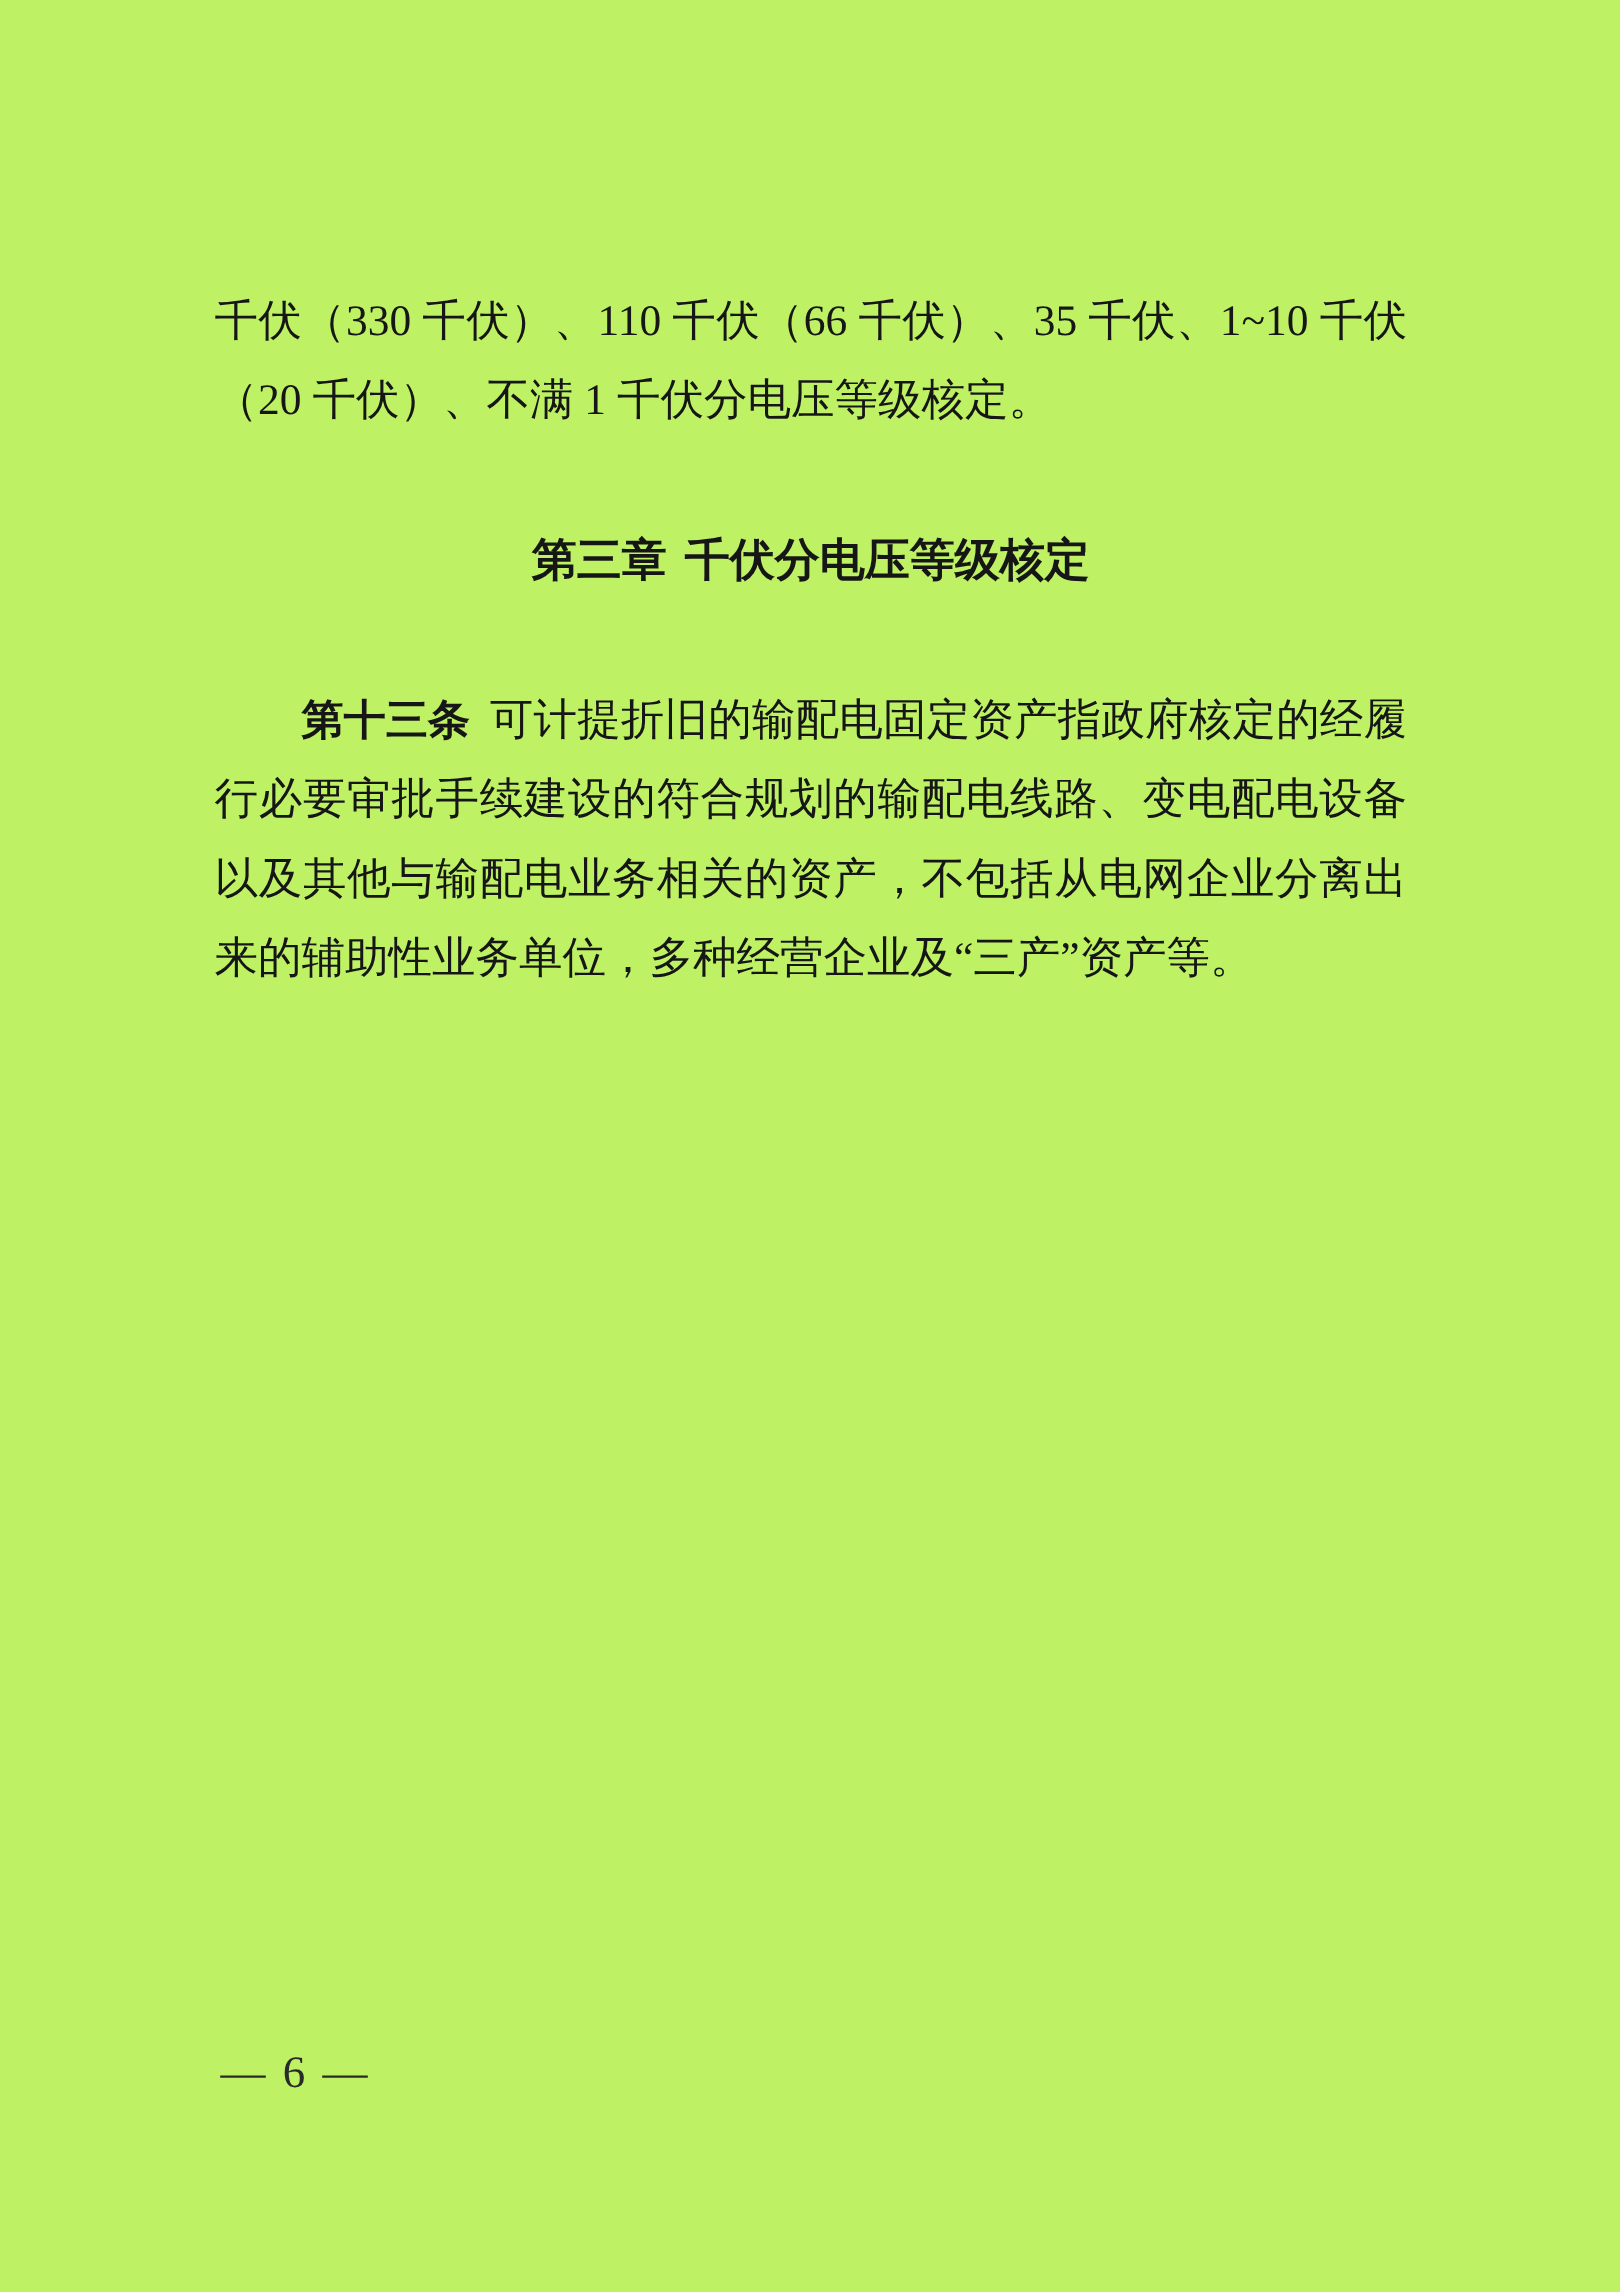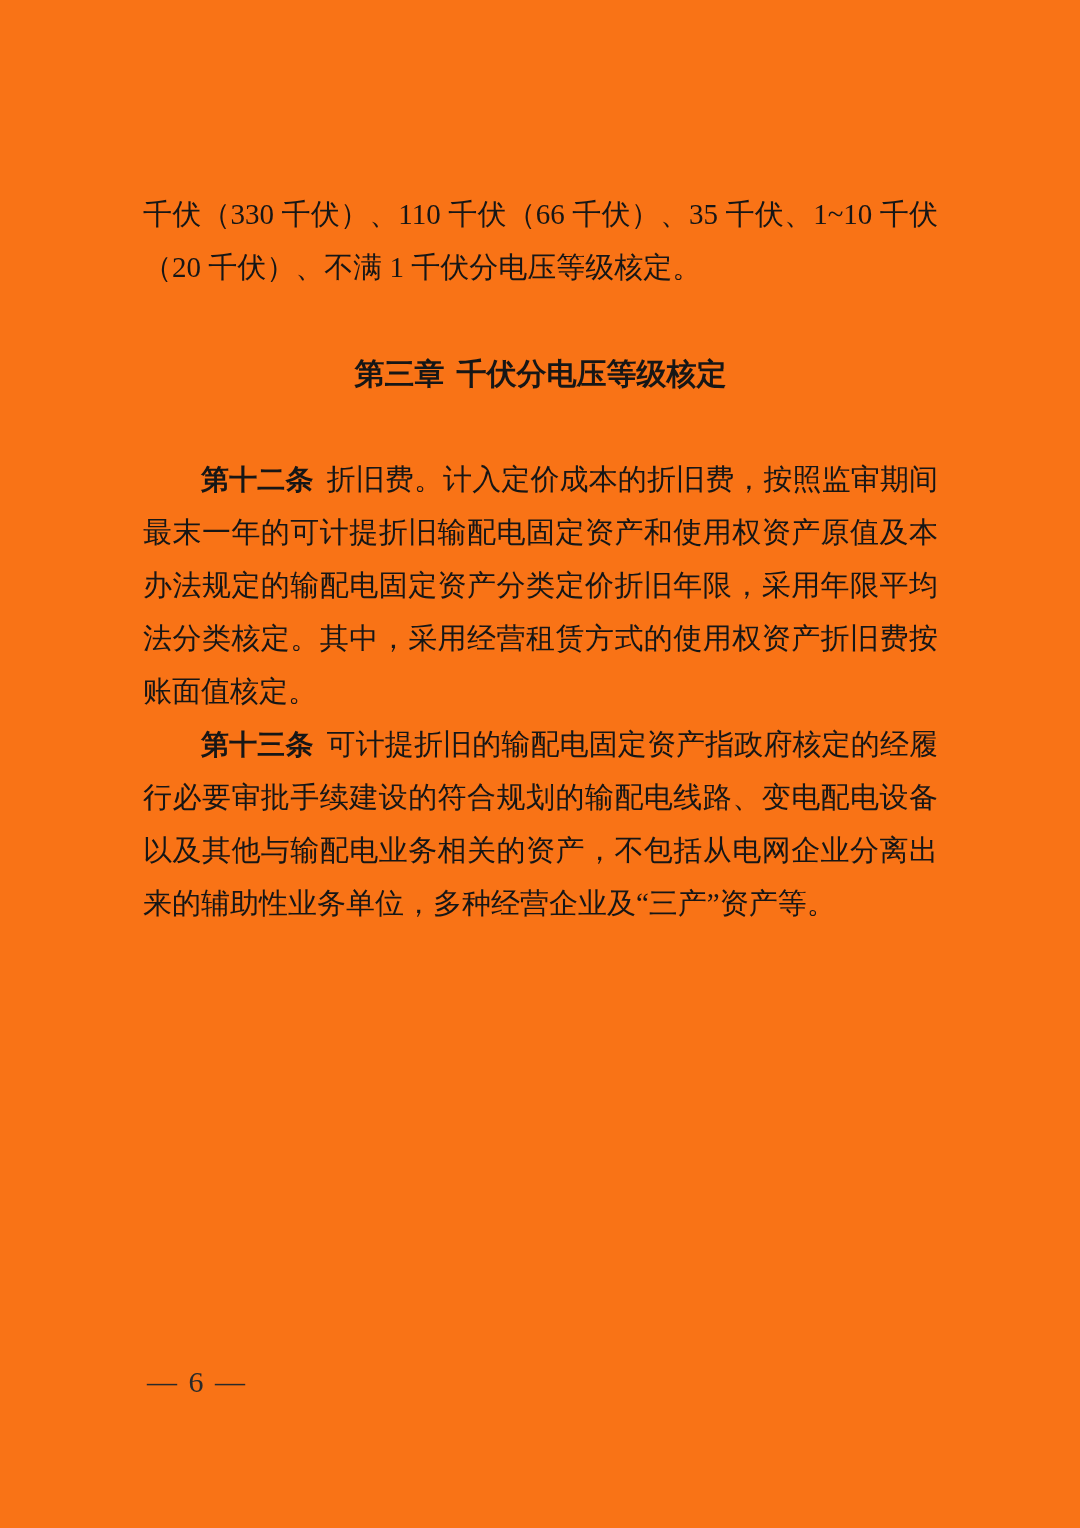--- a/index.html
+++ b/index.html
@@ -4,21 +4,21 @@
 <style>
   html, body {
     margin: 0;
     padding: 0;
     background: #ffffff;
   }
   .page {
     position: relative;
     width: 1080px;
     height: 1528px;
-    background: #f97316;
+    background: #bef264;
     overflow: hidden;
     font-family: "Liberation Serif", "DejaVu Serif", serif;
     color: #161616;
   }
   .content {
     position: absolute;
     left: 143px;
     top: 188px;
     width: 795px;
     font-size: 29px;
@@ -63,23 +63,20 @@
 
 <div class="page">
   <div class="content">
 
     <p>千伏（330 千伏）、110 千伏（66 千伏）、35 千伏、1~10 千伏（20 千伏）、不满 1 千伏分电压等级核定。</p>
 
     <p class="chapter-heading">
       <span class="chapter-number">第三章</span><span>千伏分电压等级核定</span>
     </p>
 
-    <p class="para-indent">
-      <span class="article-label">第十二条</span><span>折旧费。计入定价成本的折旧费，按照监审期间最末一年的可计提折旧输配电固定资产和使用权资产原值及本办法规定的输配电固定资产分类定价折旧年限，采用年限平均法分类核定。其中，采用经营租赁方式的使用权资产折旧费按账面值核定。</span>
-    </p>
 
     <p class="para-indent">
       <span class="article-label">第十三条</span><span>可计提折旧的输配电固定资产指政府核定的经履行必要审批手续建设的符合规划的输配电线路、变电配电设备以及其他与输配电业务相关的资产，不包括从电网企业分离出来的辅助性业务单位，多种经营企业及“三产”资产等。</span>
     </p>
 
 
 
 
 
   </div>

